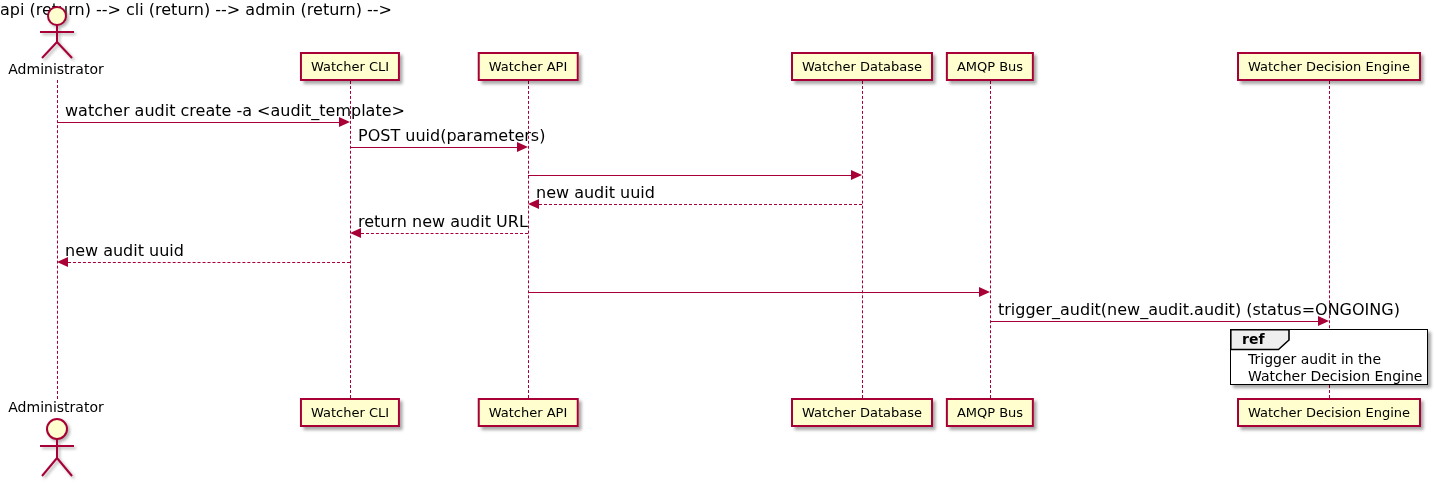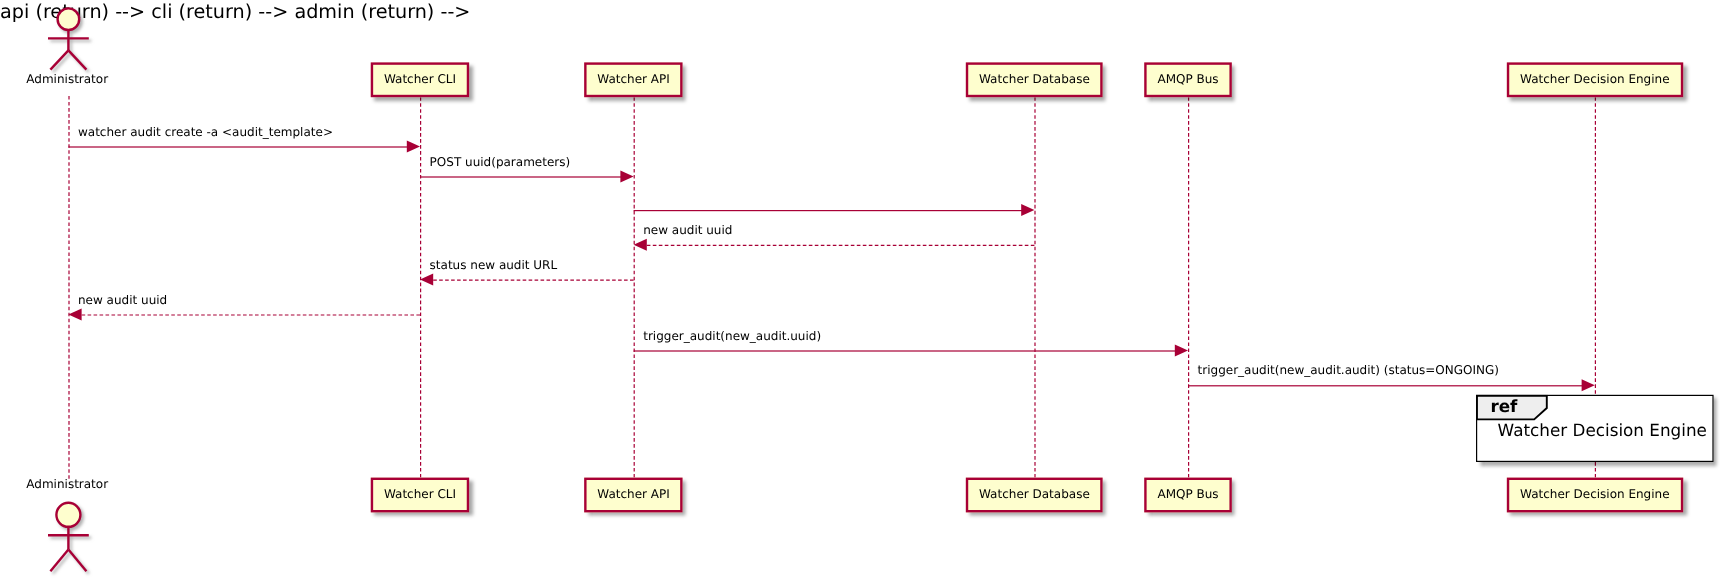--- a/index.html
+++ b/index.html
@@ -5,26 +5,26 @@
   html,body{margin:0;padding:0;background:#ffffff;}
   .canvas{
     position:relative;width:1434px;height:486px;background:#ffffff;
     font-family:"DejaVu Sans","Liberation Sans",sans-serif;color:#000;
     overflow:hidden;
   }
   .lifeline{position:absolute;width:0;border-left:1px dashed #A80036;}
   .pbox{
     position:absolute;transform:translateX(-50%);
     background:#FEFECE;border:2px solid #A80036;
-    padding:3px 9px;font-size:10px;line-height:19px;white-space:nowrap;
+    padding:3px 9px;font-size:13px;line-height:19px;white-space:nowrap;
     box-shadow:3px 3px 3px rgba(0,0,0,0.35);
   }
-  .actor-label{position:absolute;transform:translateX(-50%);font-size:10px;white-space:nowrap;}
+  .actor-label{position:absolute;transform:translateX(-50%);font-size:14px;white-space:nowrap;}
   .actor-svg{position:absolute;filter:drop-shadow(2px 2px 1.5px rgba(100,100,100,0.5));}
-  .msg-label{position:absolute;font-size:10px;line-height:16px;white-space:nowrap;}
+  .msg-label{position:absolute;font-size:16px;line-height:16px;white-space:nowrap;}
   .msg-line{position:absolute;height:0;}
   .solid{border-top:1.5px solid #A80036;}
   .dashed{border-top:1.5px dashed #A80036;}
   .arrow-r{position:absolute;width:0;height:0;border-top:5px solid transparent;border-bottom:5px solid transparent;border-left:11px solid #A80036;}
   .arrow-l{position:absolute;width:0;height:0;border-top:5px solid transparent;border-bottom:5px solid transparent;border-right:11px solid #A80036;}
   .ref-box{
     position:absolute;left:1230px;top:329px;width:196px;height:54px;
     background:#ffffff;border:1.6px solid #000;
     box-shadow:3px 3px 3px rgba(0,0,0,0.35);
   }
@@ -75,46 +75,46 @@
   
   <div class="msg-line solid" style="left:528px;top:175px;width:324px;"></div>
   <div class="arrow-r" style="left:851px;top:170px;"></div>
 
    api (return) --&gt;
   <div class="msg-label" style="left:536px;top:185px;">new audit uuid</div>
   <div class="msg-line dashed" style="left:539px;top:204px;width:323px;"></div>
   <div class="arrow-l" style="left:528px;top:199px;"></div>
 
    cli (return) --&gt;
-  <div class="msg-label" style="left:358px;top:214px;">status new audit URL</div>
+  <div class="msg-label" style="left:358px;top:214px;">return new audit URL</div>
   <div class="msg-line dashed" style="left:361px;top:233px;width:167px;"></div>
   <div class="arrow-l" style="left:350px;top:228px;"></div>
 
    admin (return) --&gt;
   <div class="msg-label" style="left:65px;top:243px;">new audit uuid</div>
   <div class="msg-line dashed" style="left:68px;top:262px;width:282px;"></div>
   <div class="arrow-l" style="left:57px;top:257px;"></div>
 
   
-  <div class="msg-label" style="left:536px;top:273px;">trigger_audit(new_audit.uuid)</div>
   <div class="msg-line solid" style="left:528px;top:292px;width:452px;"></div>
   <div class="arrow-r" style="left:979px;top:287px;"></div>
 
   
   <div class="msg-label" style="left:998px;top:302px;">trigger_audit(new_audit.audit) (status=ONGOING)</div>
   <div class="msg-line solid" style="left:990px;top:321px;width:329px;"></div>
   <div class="arrow-r" style="left:1318px;top:316px;"></div>
 
   
   <div class="ref-box">
     <svg class="ref-tab" width="68" height="22" viewBox="0 0 68 22">
       <path d="M0.8,0.8 H59 V11 L48.5,20.5 H0.8 Z" fill="#EEEEEE" stroke="#000000" stroke-width="1.6"></path>
     </svg>
     <div class="ref-keyword">ref</div>
     <div class="ref-body">
+      <div>Trigger audit in the</div>
       <div>Watcher Decision Engine</div>
     </div>
   </div>
 
   
   <div class="pbox" style="left:350px;top:398px;">Watcher CLI</div>
   <div class="pbox" style="left:528px;top:398px;">Watcher API</div>
   <div class="pbox" style="left:862px;top:398px;">Watcher Database</div>
   <div class="pbox" style="left:990px;top:398px;">AMQP Bus</div>
   <div class="pbox" style="left:1329px;top:398px;">Watcher Decision Engine</div>

